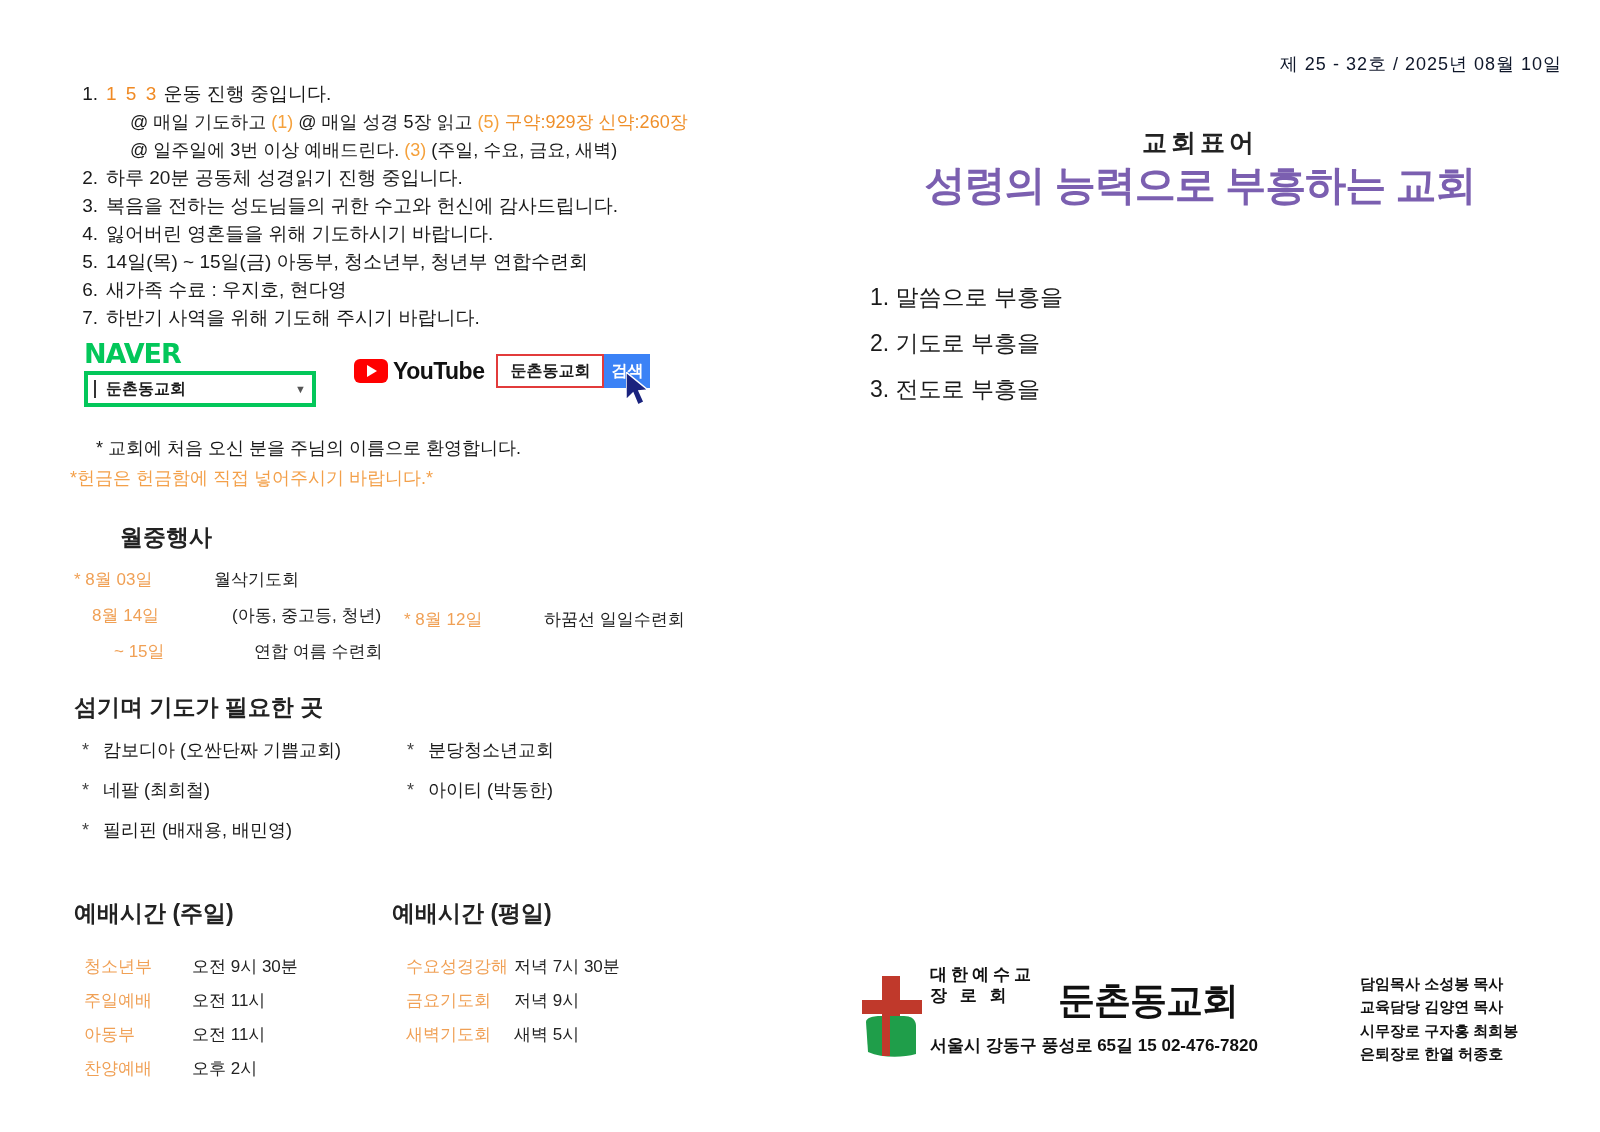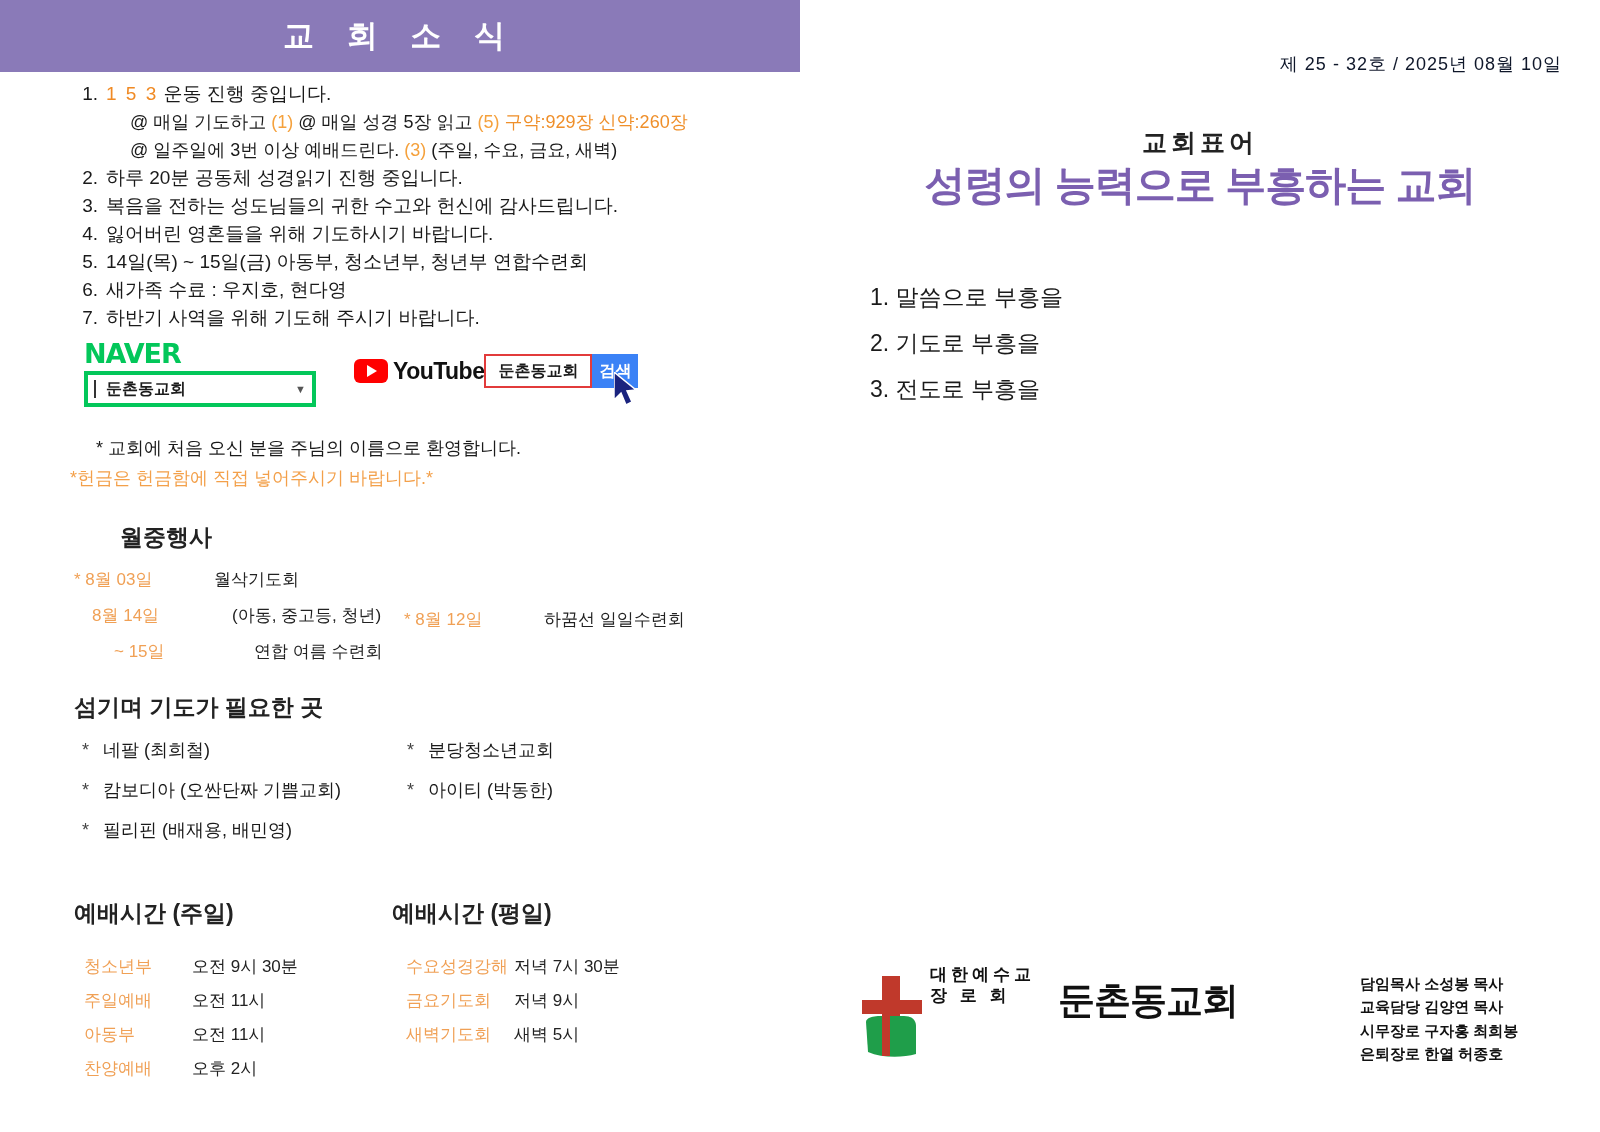--- a/index.html
+++ b/index.html
@@ -122,21 +122,21 @@
   .yt-block {
     position: absolute;
     left: 270px;
     top: 14px;
     display: flex;
     align-items: center;
   }
   .yt-logo {
     display: flex;
     align-items: center;
-    margin-right: 0;
+    margin-right: 12px;
   }
   .yt-play {
     width: 34px;
     height: 24px;
     background: #ff0000;
     border-radius: 6px;
     position: relative;
     margin-right: 5px;
   }
   .yt-play::after {
@@ -400,21 +400,20 @@
     color: #111;
   }
 </style>
 </head>
 <body>
 
 <div class="page">
 
   <div class="left-col">
 
-    <div class="news-header">교 회 소 식</div>
 
     <div class="notice-list">
 
       <div class="notice-item">
         <div class="notice-num">1.</div>
         <div class="notice-body">
           <div>
             <span class="hl-153">1 5 3</span><span> 운동 진행 중입니다.</span>
           </div>
           <div class="notice-sub">
@@ -503,24 +502,24 @@
           <div class="mdate">*  8월  12일</div>
           <div class="mdesc">하꿈선  일일수련회</div>
         </div>
       </div>
     </div>
 
     <div class="sec-title" id="pray-title">섬기며 기도가 필요한 곳</div>
     <div class="pray-wrap">
       <div class="pray-col c1">
         <div class="pray-item">
+          <span class="pray-star">*</span><span>캄보디아 (오싼단짜 기쁨교회)</span>
+        </div>
+        <div class="pray-item">
           <span class="pray-star">*</span><span>네팔 (최희철)</span>
-        </div>
-        <div class="pray-item">
-          <span class="pray-star">*</span><span>캄보디아 (오싼단짜 기쁨교회)</span>
         </div>
         <div class="pray-item">
           <span class="pray-star">*</span><span>필리핀 (배재용, 배민영)</span>
         </div>
       </div>
       <div class="pray-col c2">
         <div class="pray-item">
           <span class="pray-star">*</span><span>분당청소년교회</span>
         </div>
         <div class="pray-item">
@@ -584,20 +583,21 @@
           <path d="M30 6 L48 6 L48 86 L30 86 Z" fill="#c0392b"></path>
           <path d="M14 52 C14 48 20 46 30 46 L52 46 C60 46 64 50 64 56 L64 84 C50 88 30 88 16 82 Z" fill="#1f9e4a"></path>
           <path d="M30 46 L38 46 L38 86 L30 86 Z" fill="#c0392b"></path>
         </svg>
       </div>
       <div class="denom">
         <div>대한예수교</div>
         <div>장 로 회</div>
       </div>
       <div class="church-name">둔촌동교회</div>
+      <div class="address">서울시 강동구 풍성로 65길 15 02-476-7820</div>
       <div class="staff">
         <div>담임목사 소성봉 목사</div>
         <div>교육담당 김양연 목사</div>
         <div>시무장로 구자홍 최희봉</div>
         <div>은퇴장로 한열 허종호</div>
       </div>
     </div>
   </div>
 
 </div>

